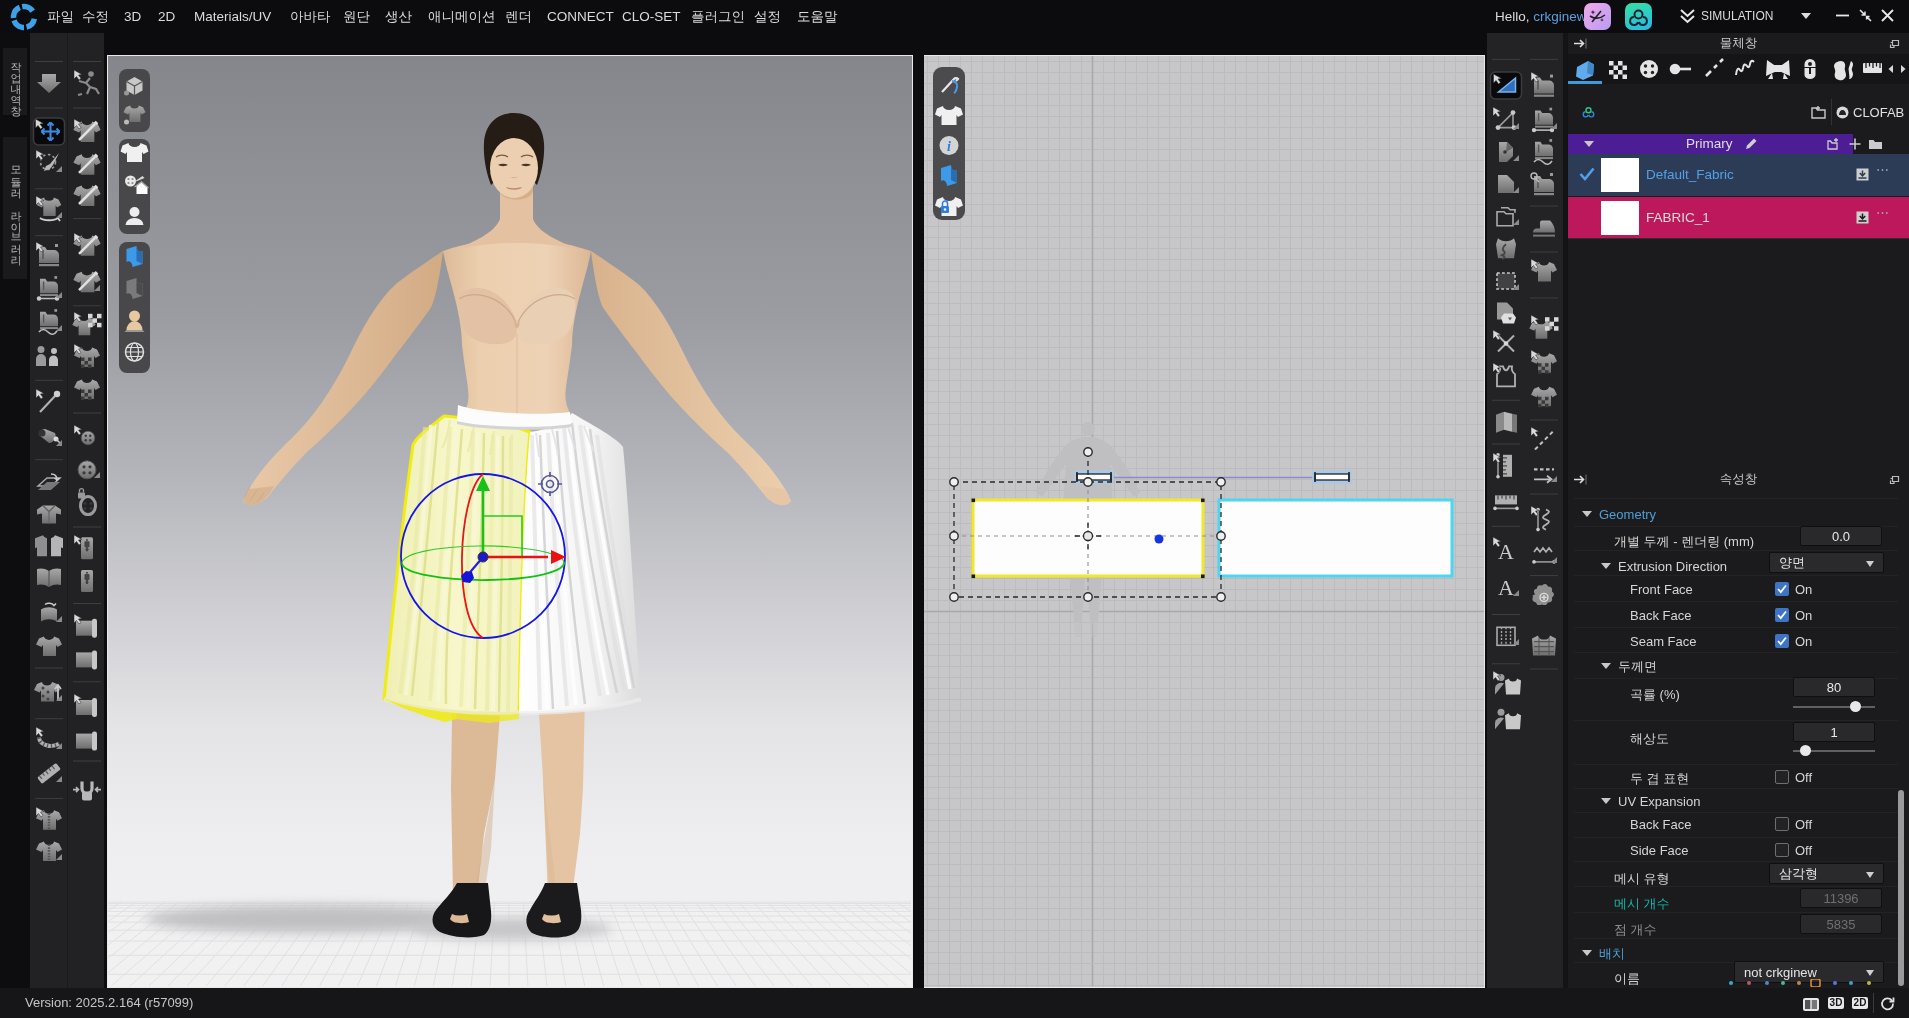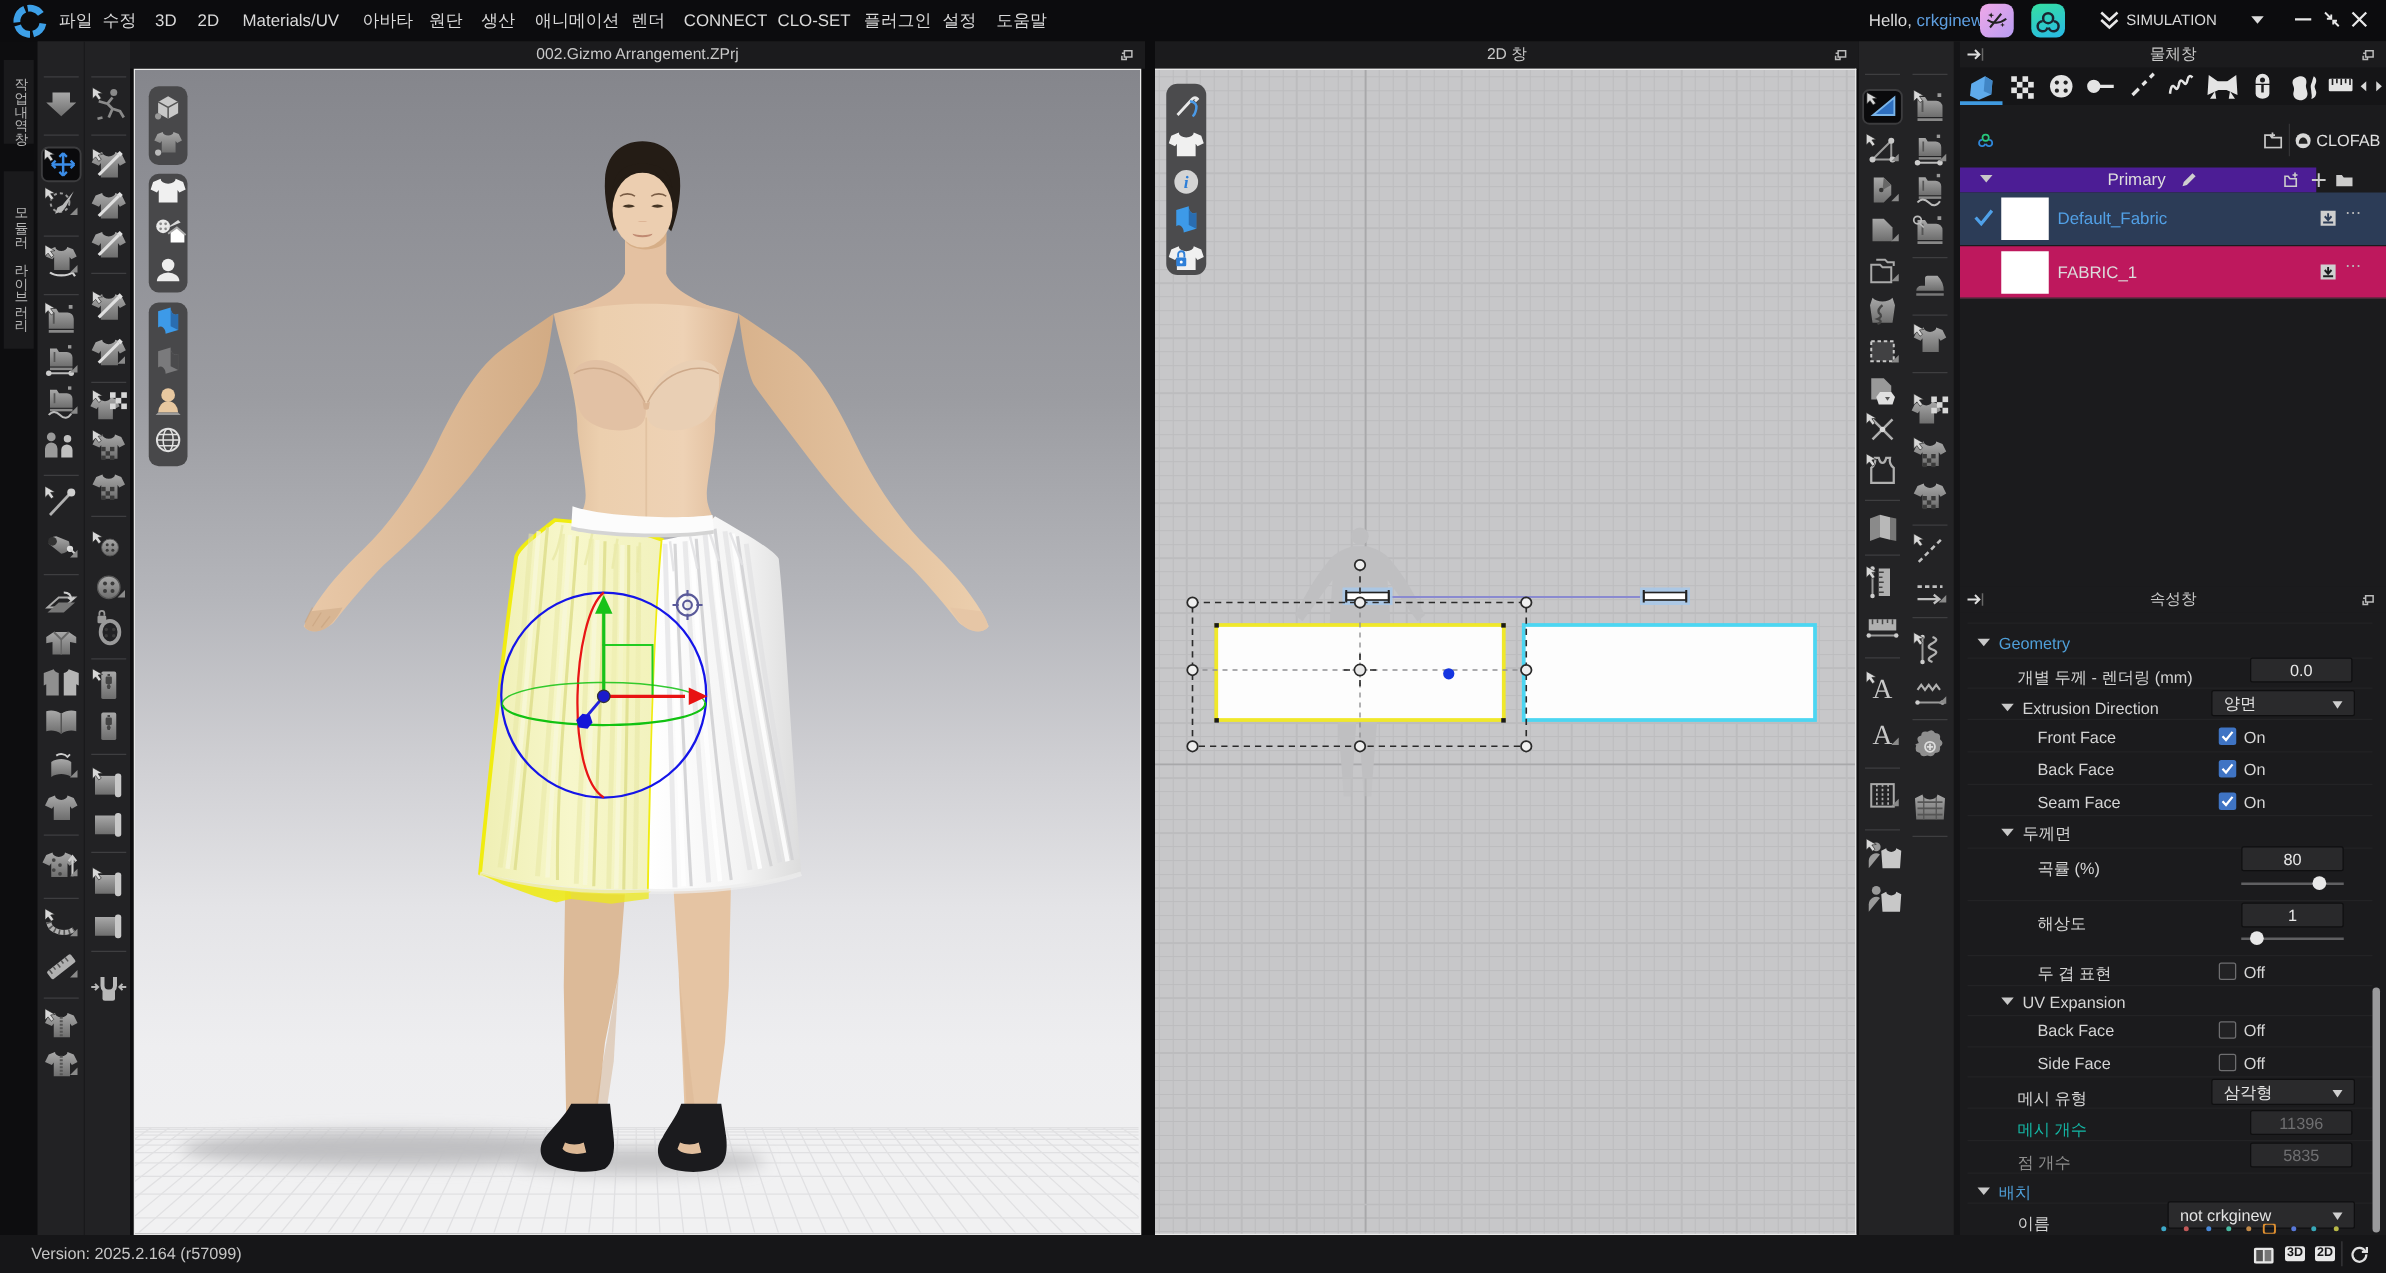--- a/index.html
+++ b/index.html
@@ -345,25 +345,20 @@
       <use href="#i-roll" transform="translate(87,659.4)"></use>
       <use href="#i-roll" transform="translate(87,707)"></use>
             <use href="#cur" transform="translate(74,694)"></use>
       <use href="#i-roll" transform="translate(87,740.6)"></use>
       <use href="#i-clamp" transform="translate(87,789.6)"></use>
     </g>
     </g>
   </svg>
   </div>
   <div id="v3d">
-    <div class="titlebar" style="left:0;top:0;width:812px;">002.Gizmo Arrangement.ZPrj
-      <svg class="popicon" viewBox="0 0 13 13">
-          <path d="M3.5 3.5 h6 v5 h-6 z M1.5 5.5 h2 M5 8.5 v2 h-3.5 v-3" stroke="#bbb" fill="none" stroke-width="1.2"></path>
-        </svg>
-    </div>
     <div id="v3dview">
     <svg width="803" height="930" style="position:absolute;left:0;top:0;">
       <defs>
         <linearGradient id="skinv" x1="0" y1="0" x2="1" y2="0">
           <stop offset="0" stop-color="#dcba98"></stop>
               <stop offset=".25" stop-color="#eccfae"></stop>
               <stop offset=".7" stop-color="#eed2b5"></stop>
               <stop offset="1" stop-color="#dcb795"></stop>
         </linearGradient>
         <linearGradient id="armL" x1="0" y1="0" x2="1" y2="0">
@@ -631,25 +626,20 @@
                 <circle r="9" fill="none" stroke="#e0e0e0" stroke-width="1.5"></circle>
                 <ellipse rx="4" ry="9" fill="none" stroke="#e0e0e0" stroke-width="1.2"></ellipse>
                 <path d="M-9 0 h18 M-7.8 -4.5 h15.6 M-7.8 4.5 h15.6" stroke="#e0e0e0" stroke-width="1.2"></path>
               </g>
         </g>
       </g>
     </svg>
     </div>
   </div>
   <div id="v2d">
-    <div class="titlebar" style="left:0;top:0;width:563px;">2D 창
-      <svg class="popicon" viewBox="0 0 13 13">
-          <path d="M3.5 3.5 h6 v5 h-6 z M1.5 5.5 h2 M5 8.5 v2 h-3.5 v-3" stroke="#bbb" fill="none" stroke-width="1.2"></path>
-        </svg>
-    </div>
     <div id="v2dview">
         <div class="gridbg" style="background-position:3px 5px;"></div>
     <svg width="561" height="930" style="position:absolute;left:0;top:0;">
       <g transform="translate(-924,-55)">
 
         <path d="M1092.5 55 V985" stroke="#a8a8aa" stroke-width="1.5"></path>
         <path d="M924 610.5 H1485" stroke="#a8a8aa" stroke-width="1.5"></path>
         <path d="M924 962.5 H1485" stroke="#bcbcbe" stroke-width="1.2"></path>
 
         <g fill="#bfbfc1">

